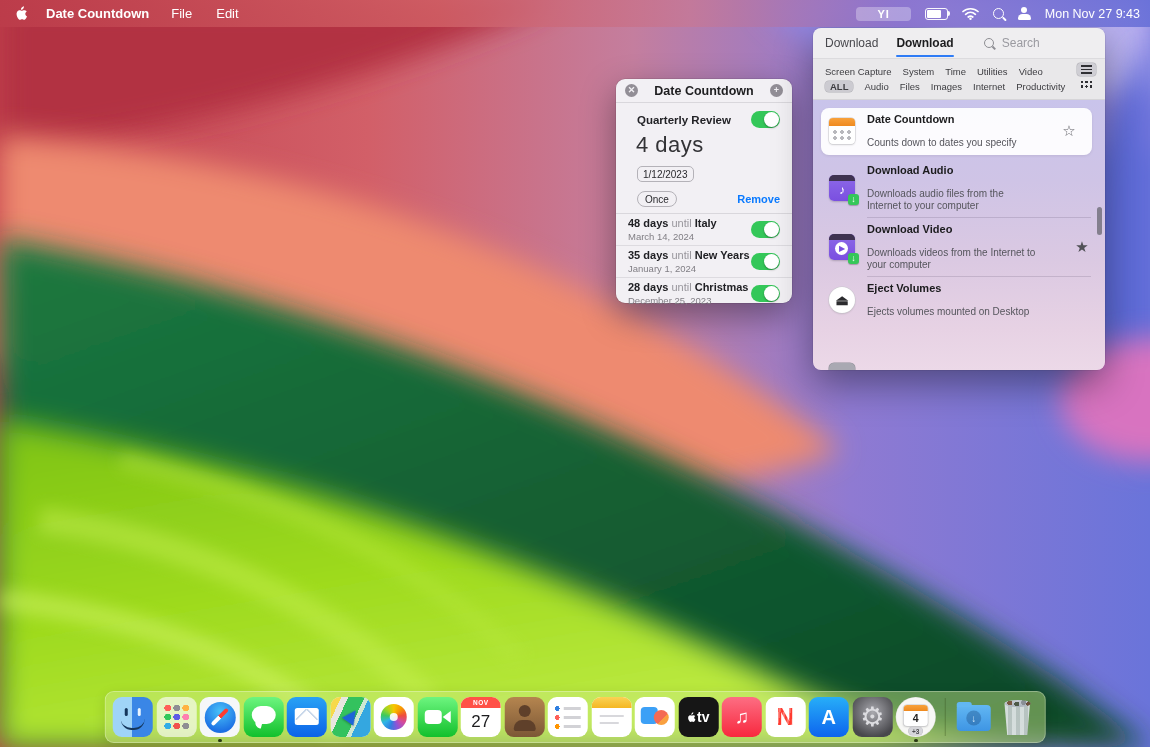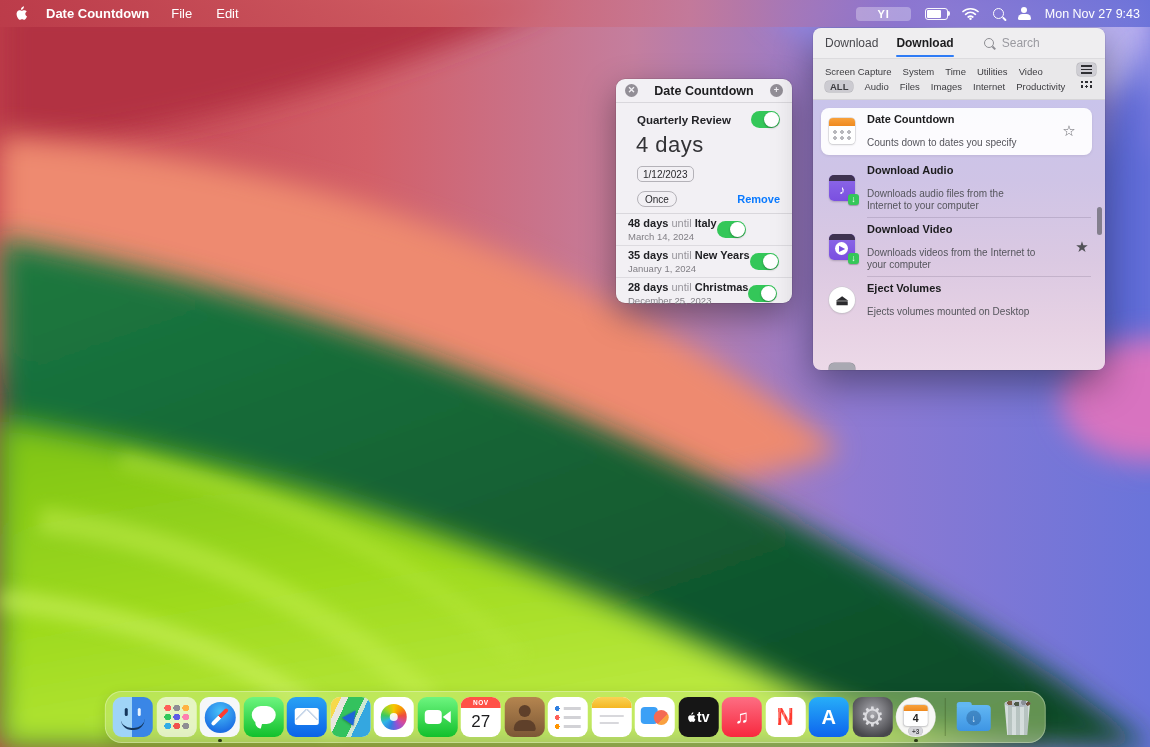--- a/index.html
+++ b/index.html
@@ -42,21 +42,21 @@
   .w-name{font-weight:bold;font-size:11.5px}
   .toggle{width:29px;height:17px;border-radius:9px;background:#34c759;position:relative;flex:none}
   .toggle:after{content:"";position:absolute;width:15px;height:15px;border-radius:50%;background:#fff;right:1px;top:1px;
     box-shadow:0 1px 2px rgba(0,0,0,.35)}
   .w-count{font-size:22px;font-weight:300;letter-spacing:.5px;color:#333336;margin:4px 0 8px -1px}
   .w-date{display:inline-block;border:1.5px solid #b4b2b8;border-radius:5px;padding:1.5px 5px;font-size:10px;color:#2a2a2e}
   .w-row3{display:flex;justify-content:space-between;align-items:center;margin-top:9px}
   .w-once{border:1.5px solid #b4b2b8;border-radius:8px;padding:1.5px 7px;font-size:10px;color:#2a2a2e}
   .w-remove{color:#0a7aff;font-weight:600;font-size:11px}
   .w-list{border-top:1px solid #d9d7dc;flex:1;display:flex;flex-direction:column}
-  .w-item{height:31px;flex:none;display:flex;align-items:center;
+  .w-item{height:31px;flex:none;display:flex;align-items:center;justify-content:space-between;
     padding:0 12px;border-bottom:1px solid #dddbe0}
   .wi-line1{font-weight:bold;font-size:11px;color:#202024}
   .wi-line1 .until{color:#97959b;font-weight:normal}
   .wi-line2{font-size:9.5px;color:#807e84;margin-top:1.5px}
 
   
   #panel{position:absolute;left:813px;top:28px;width:292px;height:342px;z-index:4;border-radius:8px;
     overflow:hidden;box-shadow:0 14px 38px rgba(0,0,0,.4),0 0 0 .5px rgba(0,0,0,.12);
     display:flex;flex-direction:column}
   .p-toolbar{height:30px;flex:none;background:#efeef0;display:flex;align-items:center;padding:0 12px;position:relative;
@@ -115,21 +115,21 @@
   .ic-dlv .g{background:#fff;color:#7a4fe0;width:13px;height:13px;border-radius:50%;left:6px;top:8px;font-size:8px;line-height:13.5px;text-indent:1px}
   .dl-arrow{position:absolute;right:-4px;bottom:-4px;width:11px;height:11px;border-radius:3px;color:#fff;
     background:#35c759;font-size:9px;line-height:11px;text-align:center;font-weight:bold;box-shadow:0 1px 1px rgba(0,0,0,.25)}
   .ic-eject{background:#fff;border-radius:50%;box-shadow:0 0 0 .5px #c9c9cd,0 1px 2px rgba(0,0,0,.15);
     color:#2b2b2e;font-size:14px;text-align:center;line-height:26px;font-weight:bold}
   .partial{position:absolute;left:16px;bottom:0;width:26px;height:7px;border-radius:5px 5px 0 0;background:#a9a9b2;box-shadow:0 0 0 .5px #8f8f98}
   .p-scroll{position:absolute;right:3px;top:107px;width:5px;height:28px;border-radius:3px;background:rgba(100,100,108,.72)}
 
   
   #dock{position:absolute;left:50%;bottom:4px;transform:translateX(-50%);z-index:5;
-    display:flex;align-items:center;gap:3.5px;padding:6px 8px;border-radius:17px;
+    display:flex;align-items:center;gap:3.5px;padding:6px 8px;border-radius:9px;
     background:rgba(205,235,135,.45);box-shadow:inset 0 0 0 1px rgba(255,255,255,.3),0 4px 14px rgba(0,0,0,.12)}
   .dk{width:40px;height:40px;border-radius:9px;position:relative;flex:none}
   .dk .dot{position:absolute;left:50%;bottom:-5px;width:3.5px;height:3.5px;border-radius:50%;background:#2b3a14;transform:translateX(-50%)}
   .dk-div{width:1px;height:38px;background:rgba(50,70,20,.35);margin:0 5px;flex:none}
   
   .ic-finder{background:linear-gradient(90deg,#9fd4f7 0 49%,#3a86e6 49% 100%);overflow:hidden}
   .ic-finder:before{content:"";position:absolute;top:11px;left:12px;width:3px;height:8px;border-radius:2px;background:#14365c;box-shadow:13px 0 0 #e8f4ff}
   .ic-finder:after{content:"";position:absolute;left:8px;right:8px;bottom:7px;height:9px;border-bottom:2.5px solid #14365c;border-radius:0 0 12px 12px}
   
   .ic-launch{background:rgba(252,252,252,.65)}

